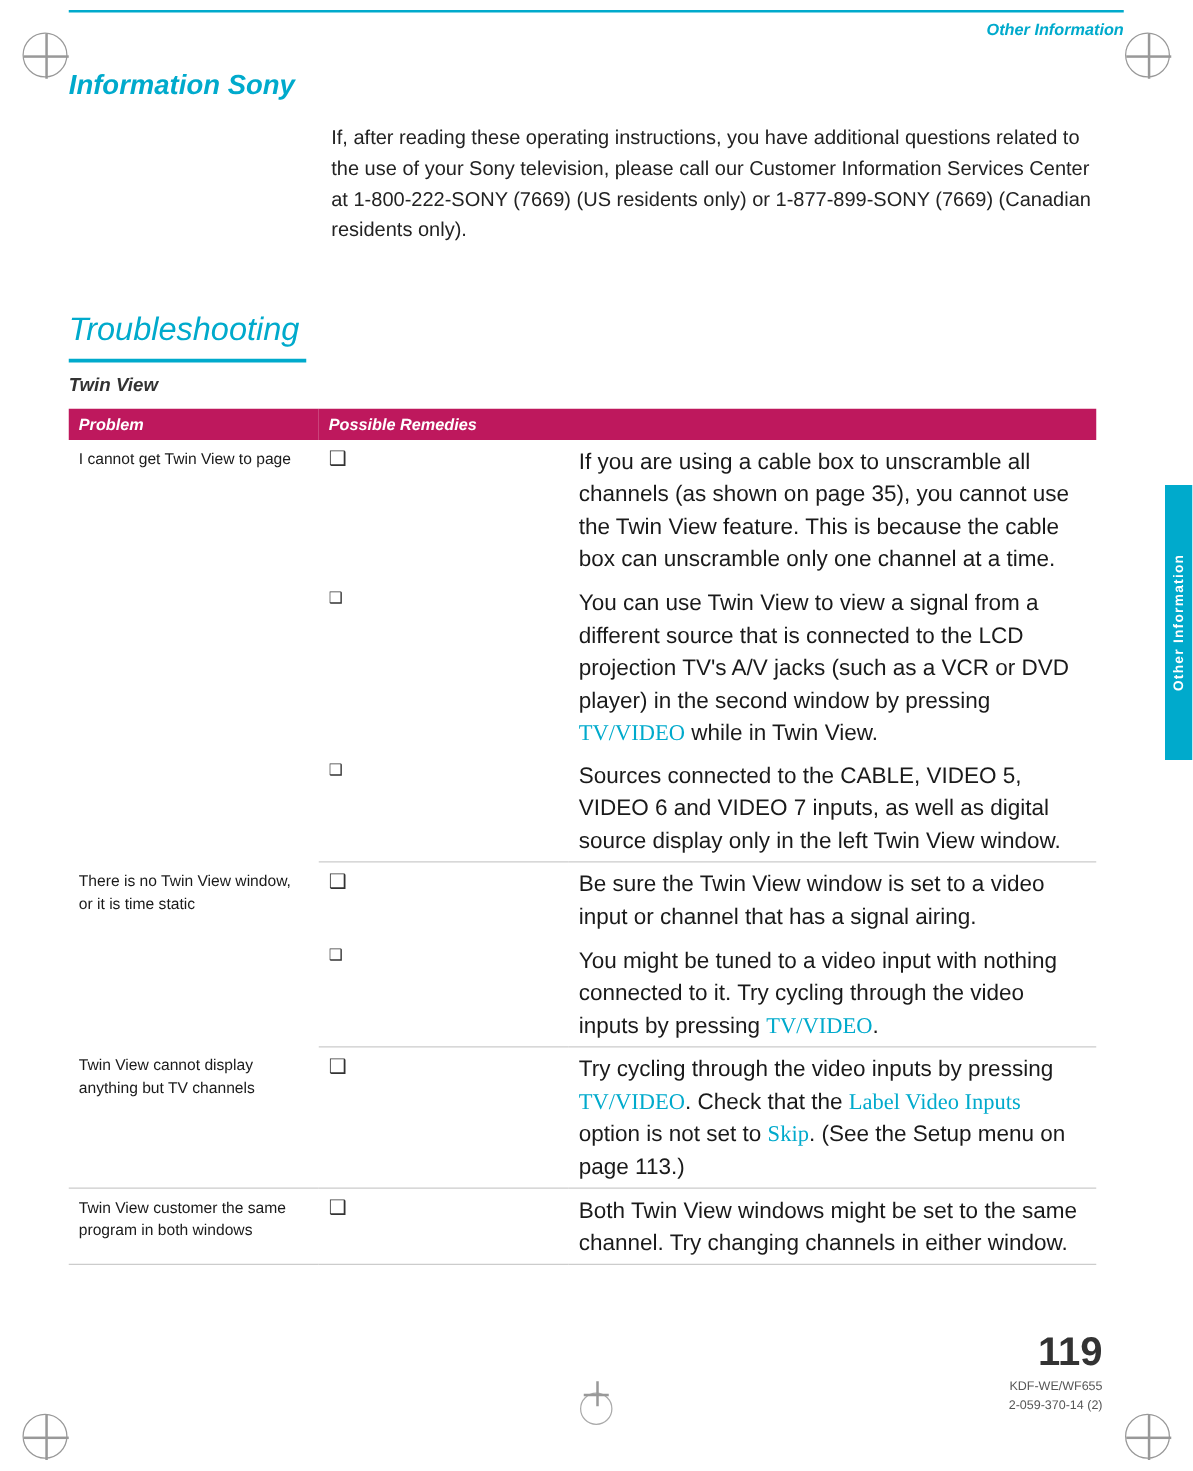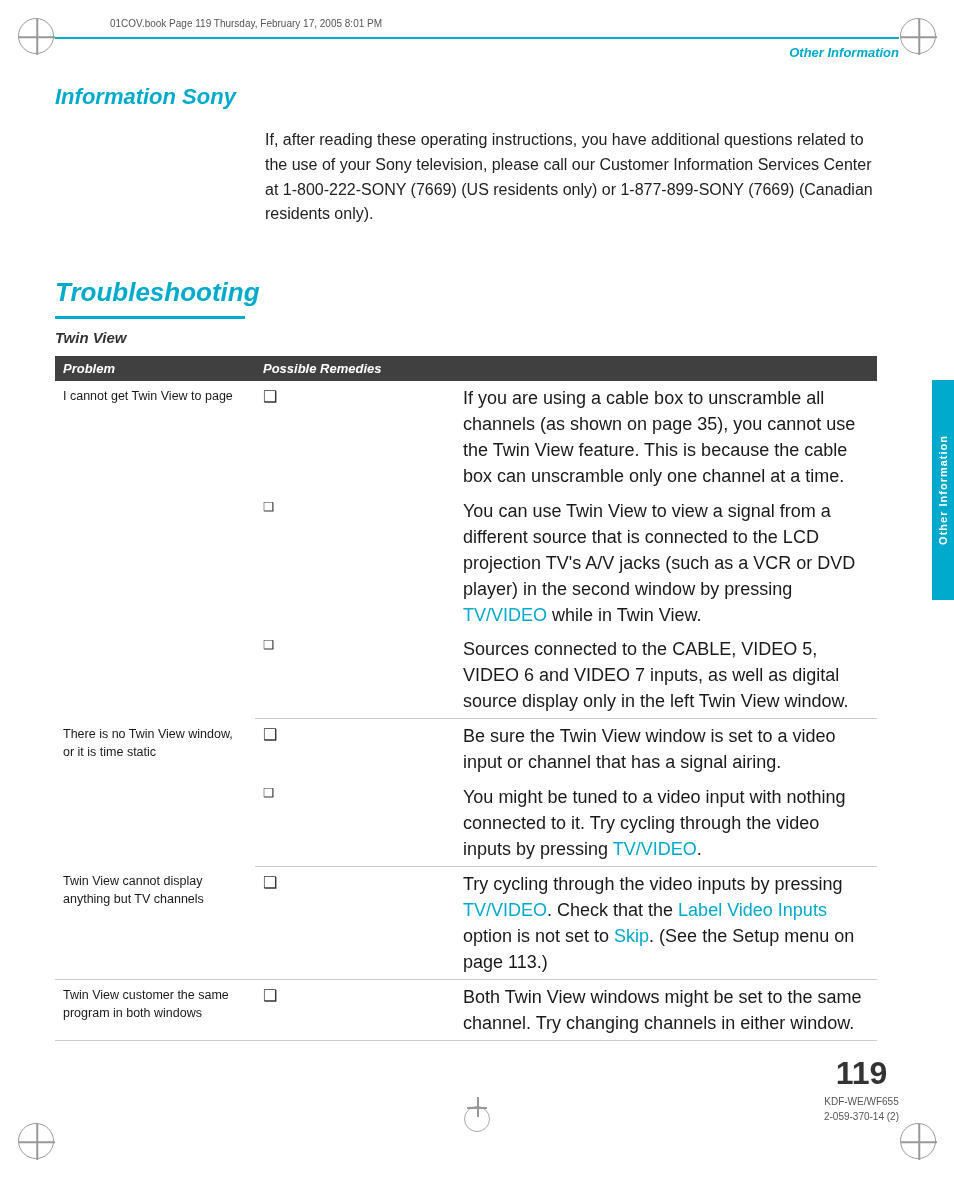--- a/index.html
+++ b/index.html
@@ -141,21 +141,21 @@
     }
 
     .section-text p {
       margin-bottom: 14px;
     }
 
     
     .troubleshooting-title {
       font-size: 26px;
       font-style: italic;
-      font-weight: bold;
+      font-weight: normal;
       color: #00aacc;
       margin-top: 36px;
       margin-bottom: 8px;
     }
 
     .subsection-rule {
       height: 3px;
       background: #00aacc;
       width: 190px;
       margin-bottom: 10px;
@@ -172,21 +172,21 @@
 
     
     .trouble-table {
       width: 100%;
       border-collapse: collapse;
       margin-top: 10px;
       font-size: 12.5px;
     }
 
     .trouble-table thead tr {
-      background: #404040;
+      background: #be185d;
       color: #fff;
       margin-left: 26px;
     }
 
     .trouble-table thead th {
       padding: 5px 8px;
       text-align: left;
       font-style: italic;
       font-size: 13px;
     }
@@ -219,28 +219,29 @@
       color: #333;
     }
 
     .remedy-text {
       line-height: 1.45;
       font-size: 18px;
     }
 
     .cyan-link {
       color: #00aacc;
+      font-family: Liberation Serif, serif;
     }
 
     
     .page-footer {
       position: absolute;
       bottom: 55px;
-      right: 55px;
-      text-align: center;
+      right: 72px;
+      text-align: right;
     }
 
     .page-number {
       font-size: 32px;
       font-weight: bold;
       color: #333;
       display: block;
     }
 
     .model-info {
@@ -307,23 +308,20 @@
     <div class="corner-cross"></div>
   </div>
   <div class="corner-mark br">
     <div class="corner-cross"></div>
   </div>
 
   <div class="side-tab">
     <span class="side-tab-text">Other Information</span>
   </div>
 
-  <div class="top-header">
-    <div class="file-info">01COV.book  Page 119  Thursday, February 17, 2005  8:01 PM</div>
-  </div>
 
   <div class="header-rule"></div>
 
   <div class="section-header-right">Other Information</div>
 
   <div class="main-content">
 
     <div class="section-title">Information Sony</div>
 
     <div class="section-body">

